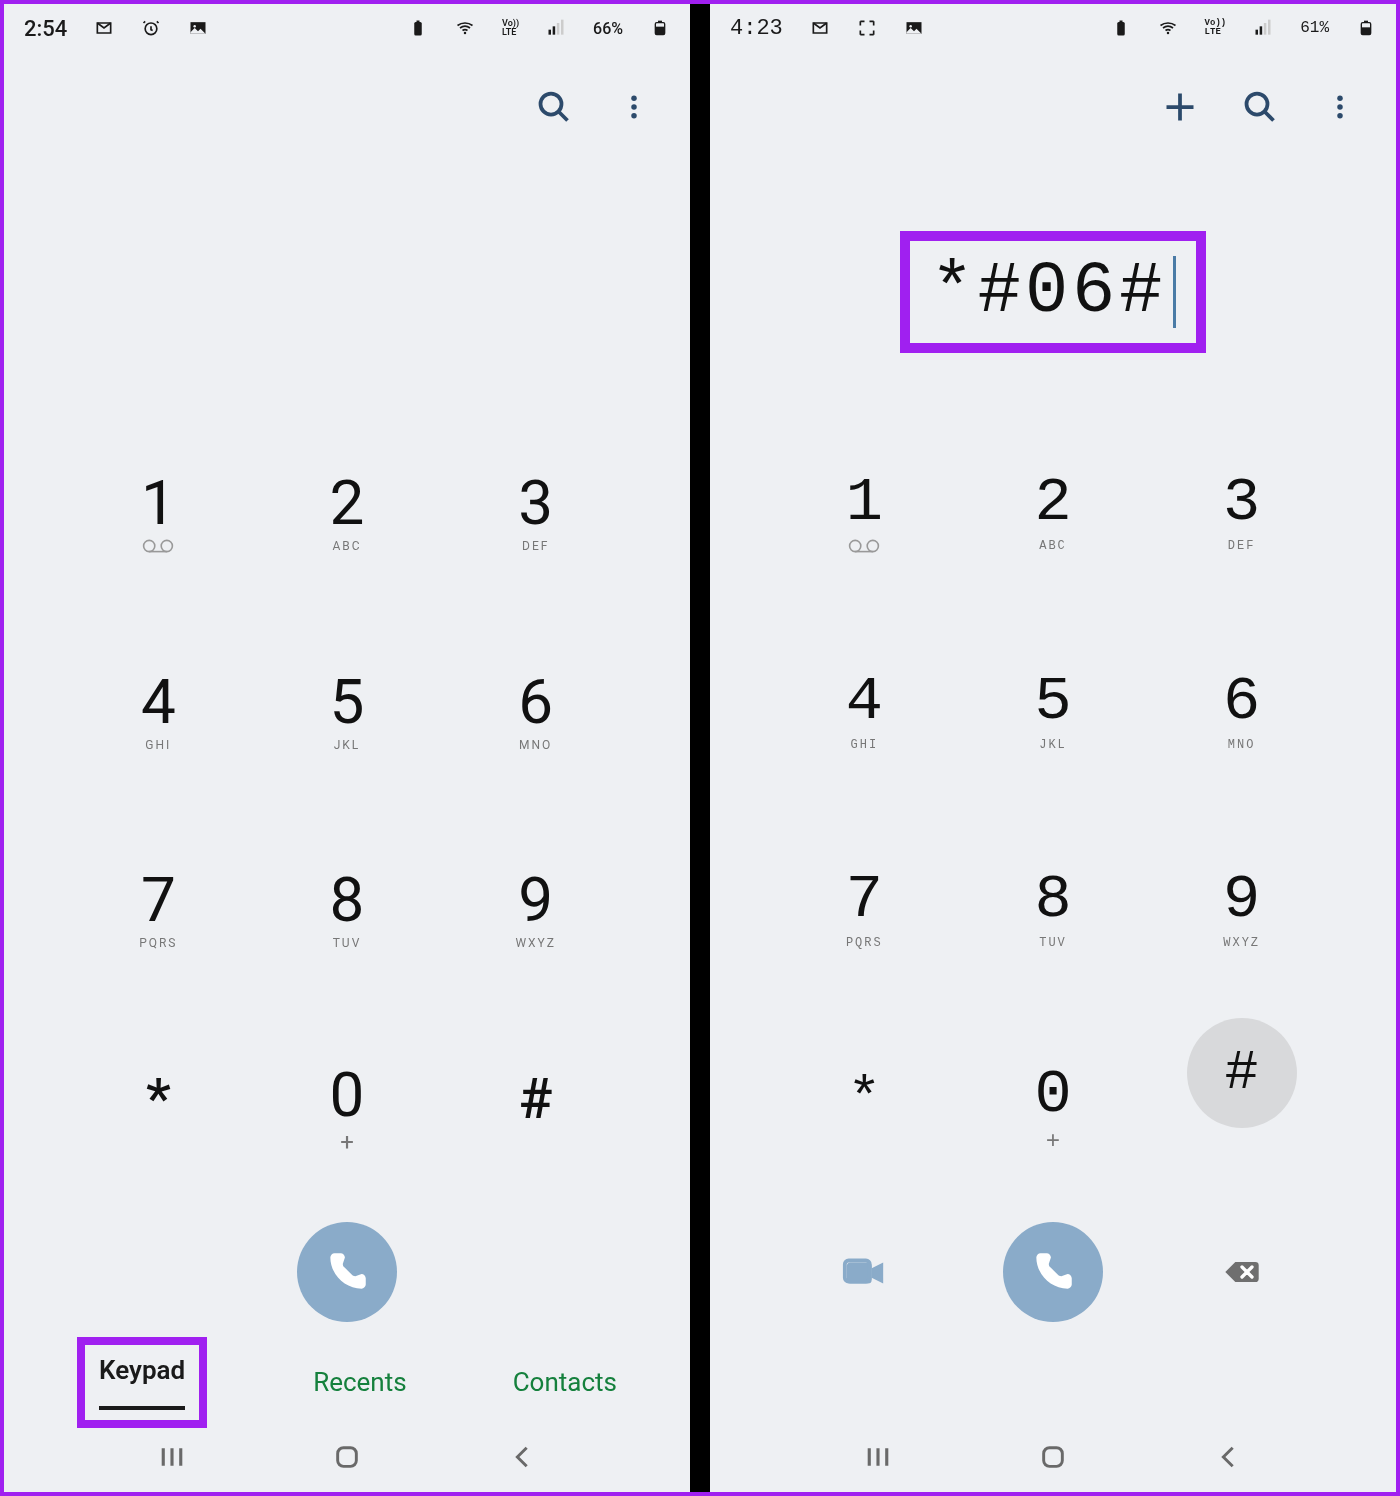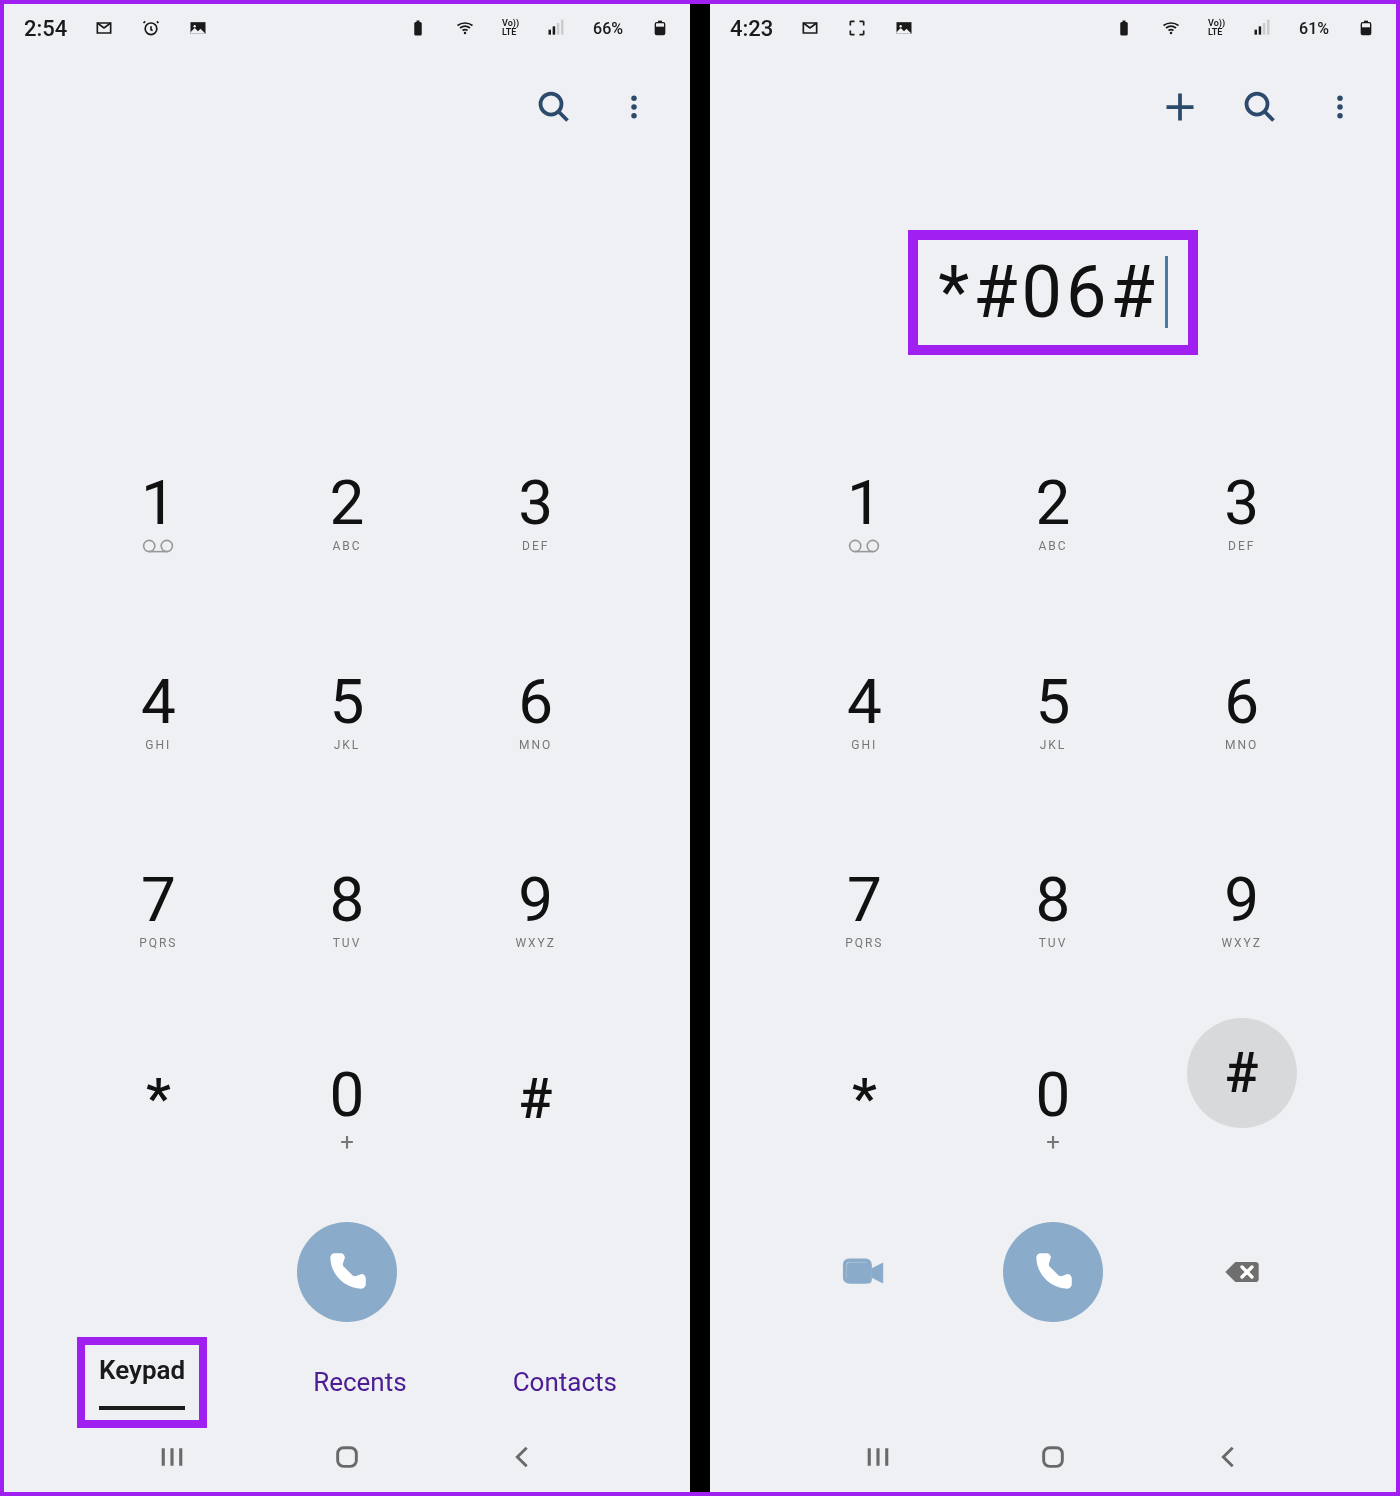--- a/index.html
+++ b/index.html
@@ -12,21 +12,21 @@
     border: 4px solid #a020f0;
   }
   .phone {
     flex: 1;
     background: #eef0f3;
     position: relative;
     display: flex;
     flex-direction: column;
   }
   .phone.left { border-right: 10px solid #000; }
-  .phone.right { border-left: 10px solid #000; }
+  .phone.right { border-left: 10px solid #000; font-family: Liberation Mono, monospace; }
 
   
   .status-bar {
     height: 48px;
     display: flex;
     align-items: center;
     justify-content: space-between;
     padding: 0 20px;
     font-size: 22px;
     color: #1a1a1a;
@@ -153,21 +153,21 @@
   
   .tabs {
     height: 80px;
     display: flex;
     align-items: center;
     justify-content: space-around;
     padding: 0 20px;
   }
   .tab {
     font-size: 26px;
-    color: #4c1d95;
+    color: #15803d;
   }
   .tab.active {
     color: #1a1a1a;
     font-weight: 600;
     border-bottom: 4px solid #1a1a1a;
     padding-bottom: 21px;
   }
   .tab-highlight {
     border: 8px solid #a020f0;
     padding: 10px 14px;

